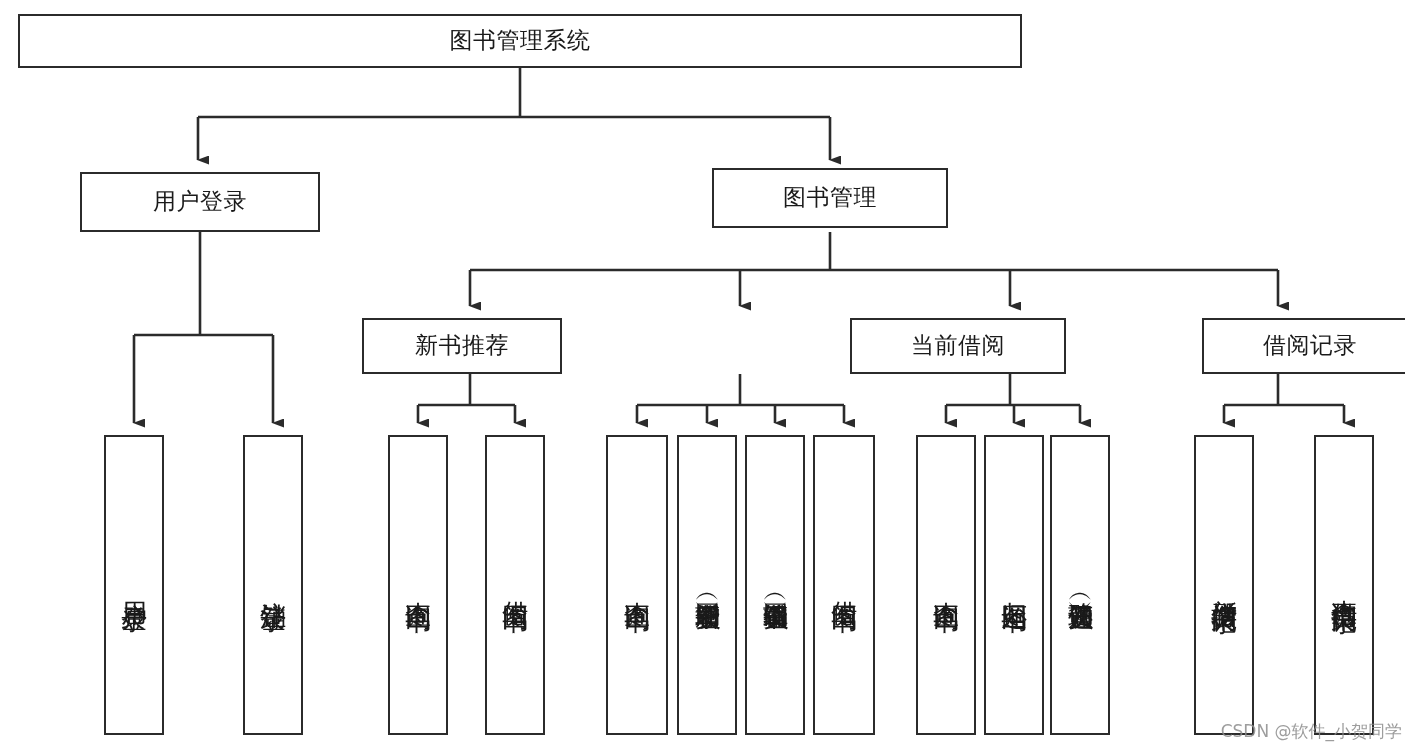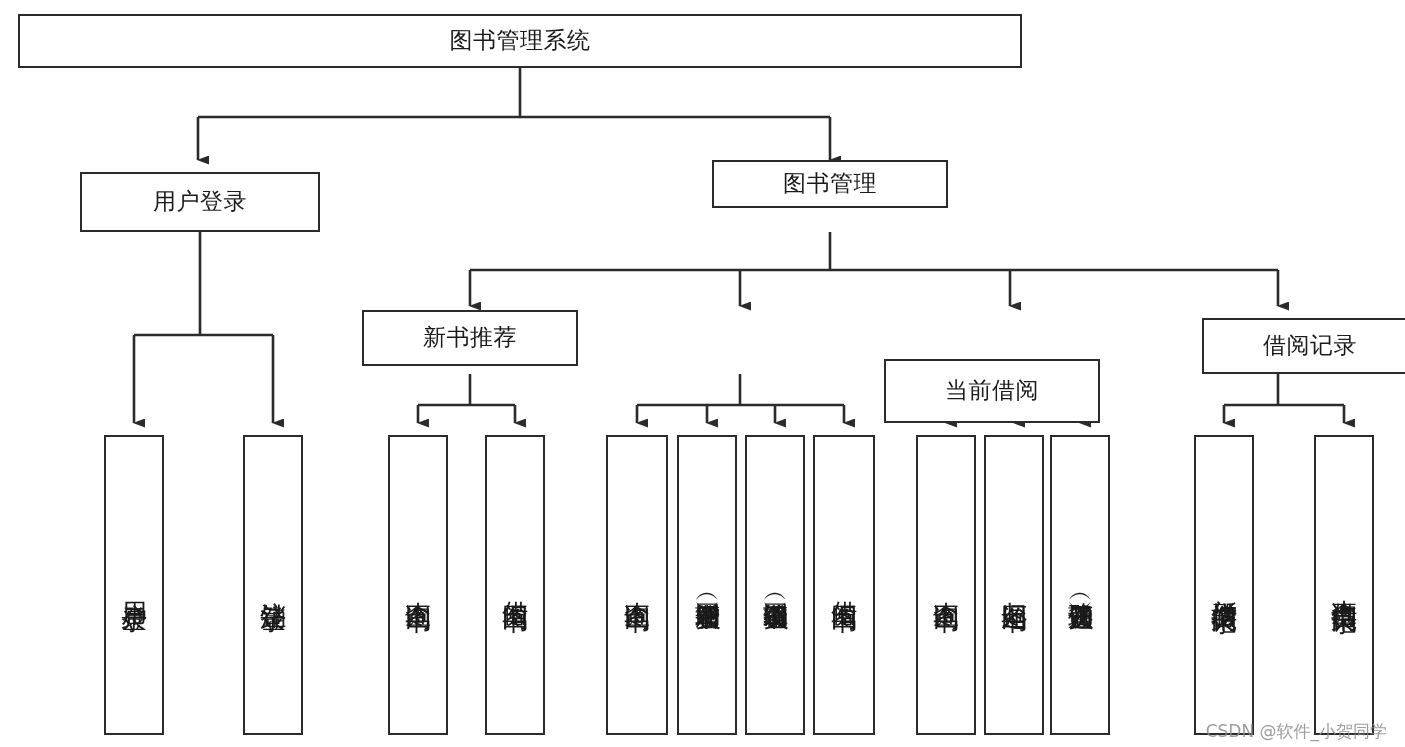--- a/index.html
+++ b/index.html
@@ -55,21 +55,21 @@
     line-height: 1.06;
     letter-spacing: 2px;
     white-space: nowrap;
   }
   .node.vertical.tight .node-label {
     font-size: 25px;
     letter-spacing: 0.5px;
   }
   #watermark {
     position: absolute;
-    right: 18px;
+    right: 3px;
     bottom: 4px;
     font-size: 17px;
     color: #8c8c8c;
     opacity: 0.85;
     white-space: nowrap;
     font-family: "DejaVu Sans", "Liberation Sans", sans-serif;
   }
 </style>
 </head>
 <body>
@@ -138,28 +138,28 @@
     </g>
   </svg>
 
   <div class="node horizontal" id="node-root" style="left: 18px; top: 14px; width: 1004px; height: 54px;">
     <span class="node-label">图书管理系统</span>
   </div>
 
   <div class="node horizontal" id="node-l2-0" style="left: 80px; top: 172px; width: 240px; height: 60px;">
     <span class="node-label">用户登录</span>
   </div>
-  <div class="node horizontal" id="node-l2-1" style="left: 712px; top: 160px; width: 236px; height: 48px;">
+  <div class="node horizontal" id="node-l2-1" style="left: 712px; top: 168px; width: 236px; height: 60px;">
     <span class="node-label">图书管理</span>
   </div>
 
-  <div class="node horizontal" id="node-l3-0" style="left: 362px; top: 310px; width: 216px; height: 56px;">
+  <div class="node horizontal" id="node-l3-0" style="left: 362px; top: 318px; width: 200px; height: 56px;">
     <span class="node-label">新书推荐</span>
   </div>
-  <div class="node horizontal" id="node-l3-2" style="left: 884px; top: 318px; width: 216px; height: 64px; margin-top: 41px;">
+  <div class="node horizontal" id="node-l3-2" style="left: 850px; top: 318px; width: 216px; height: 56px;">
     <span class="node-label">当前借阅</span>
   </div>
   <div class="node horizontal" id="node-l3-3" style="left: 1202px; top: 318px; width: 216px; height: 56px;">
     <span class="node-label">借阅记录</span>
   </div>
 
   <div class="node vertical" id="node-leaf-0" style="left: 104px; top: 435px; width: 60px; height: 300px;">
     <span class="node-label">用户登录</span>
   </div>
   <div class="node vertical" id="node-leaf-1" style="left: 243px; top: 435px; width: 60px; height: 300px;">

